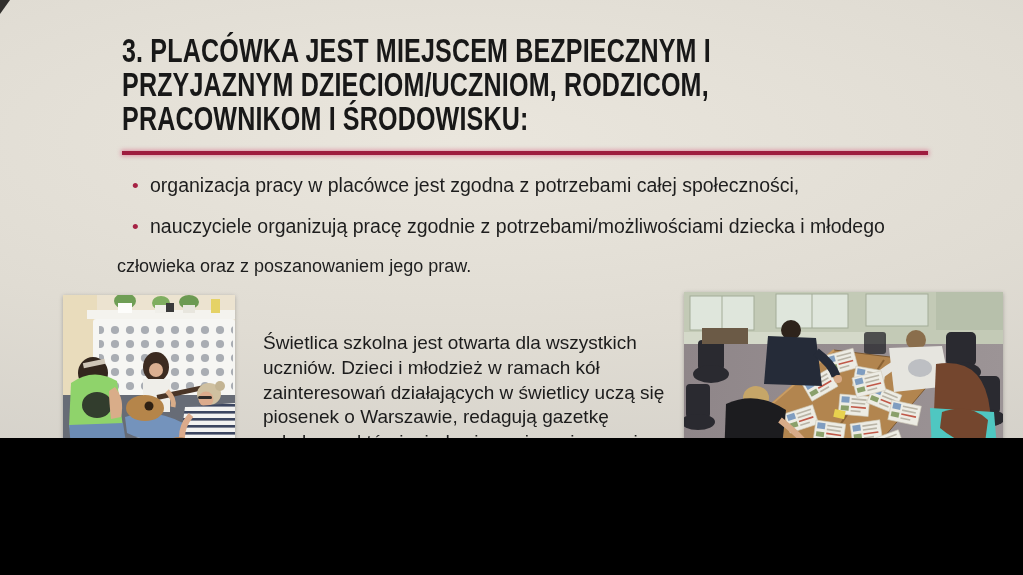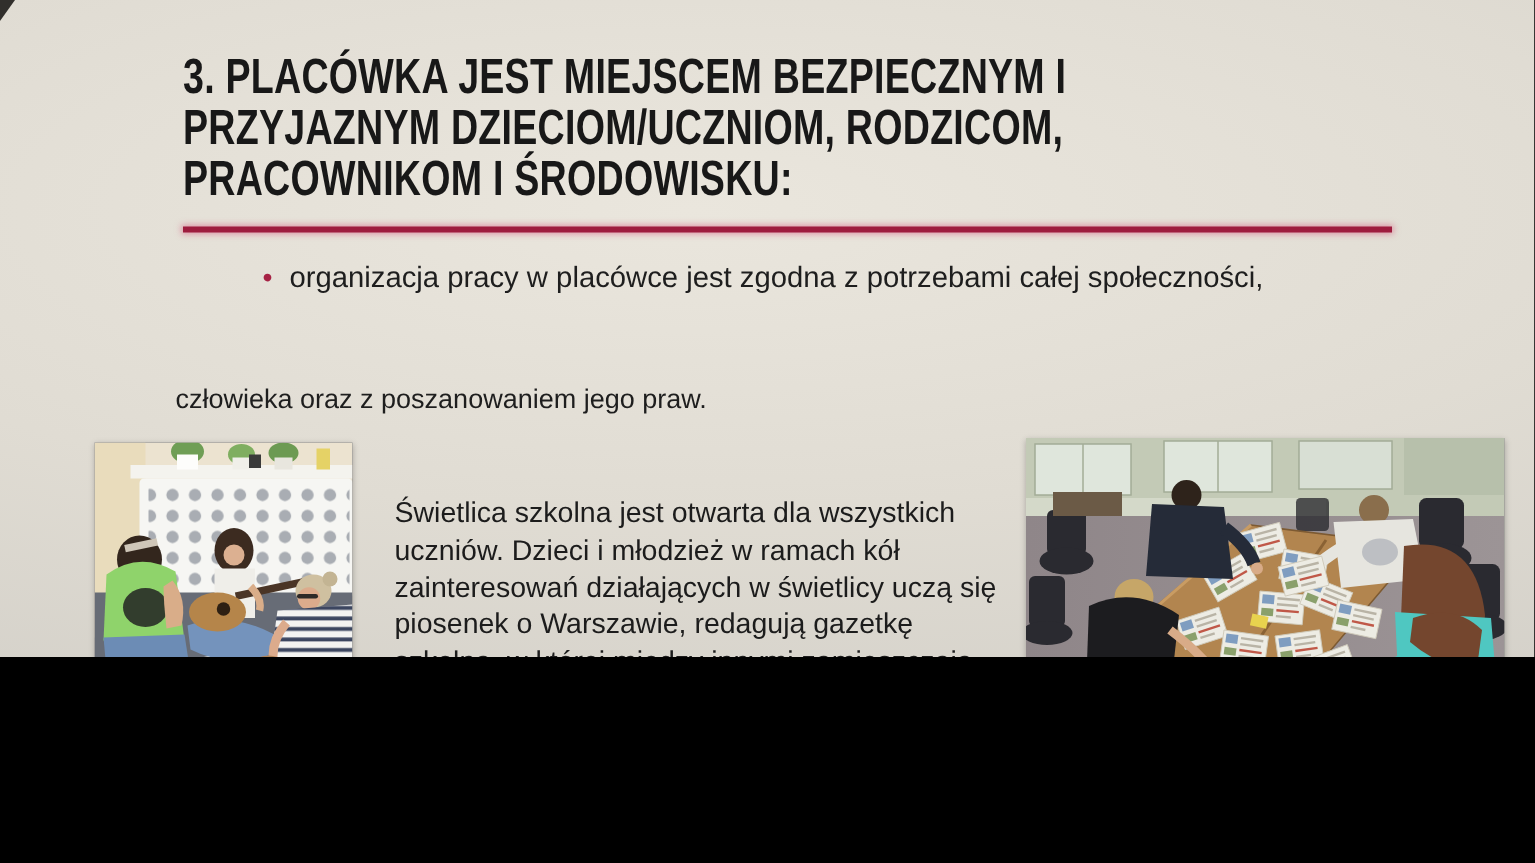--- a/index.html
+++ b/index.html
@@ -14,21 +14,21 @@
   }
   .title{
     position:absolute;left:122px;top:34px;width:900px;
     font-size:33px;line-height:34px;font-weight:600;color:#181818;
     letter-spacing:.2px;transform:scale(.76,1);transform-origin:0 0;white-space:nowrap;
   }
   .rule{
     position:absolute;left:122px;top:151px;width:806px;height:4px;
     background:#9e1c3e;box-shadow:0 0 4px 1px rgba(214,80,120,.55);
   }
-  .bullet-row{position:absolute;left:132px;white-space:nowrap;font-size:19.5px;color:#1e1e1e;margin-left:43px;}
+  .bullet-row{position:absolute;left:132px;white-space:nowrap;font-size:19.5px;color:#1e1e1e;}
   .bullet-row .dot{display:inline-block;width:18px;color:#a62244;font-size:19px;}
   .b1{top:174px;} .b2{top:215px;}
   .continuation{position:absolute;left:117px;top:256px;font-size:18px;color:#1e1e1e;white-space:nowrap;}
   .caption{
     position:absolute;left:263px;top:331px;width:404px;
     font-size:19px;line-height:24.8px;color:#1c1c1c;
   }
   .photo{position:absolute;box-shadow:0 1px 4px rgba(0,0,0,.25);overflow:hidden;background:#888;}
   .photo svg{display:block;}
   .photo-left{left:63px;top:295px;width:172px;height:218px;}
@@ -46,20 +46,23 @@
   <div class="title">
     <div>3. PLACÓWKA JEST MIEJSCEM BEZPIECZNYM I</div>
     <div>PRZYJAZNYM DZIECIOM/UCZNIOM, RODZICOM,</div>
     <div>PRACOWNIKOM I ŚRODOWISKU:</div>
   </div>
 
   <div class="rule"></div>
 
   <div class="bullet-row b1">
     <span class="dot">•</span><span>organizacja pracy w placówce jest zgodna z potrzebami całej społeczności,</span>
+  </div>
+  <div class="bullet-row b2">
+    <span class="dot">•</span><span>nauczyciele organizują pracę zgodnie z potrzebami/możliwościami dziecka i młodego</span>
   </div>
   <div class="continuation">człowieka oraz z poszanowaniem jego praw.</div>
 
   <figure class="photo photo-left" style="margin:0">
     <svg width="172" height="218" viewBox="0 0 172 218">
       <defs>
         <pattern id="raddots" width="15" height="14" patternUnits="userSpaceOnUse">
           <circle cx="7" cy="7" r="4.1" fill="#a9adb3"></circle>
         </pattern>
         <pattern id="navstripes" width="8" height="7" patternUnits="userSpaceOnUse">

